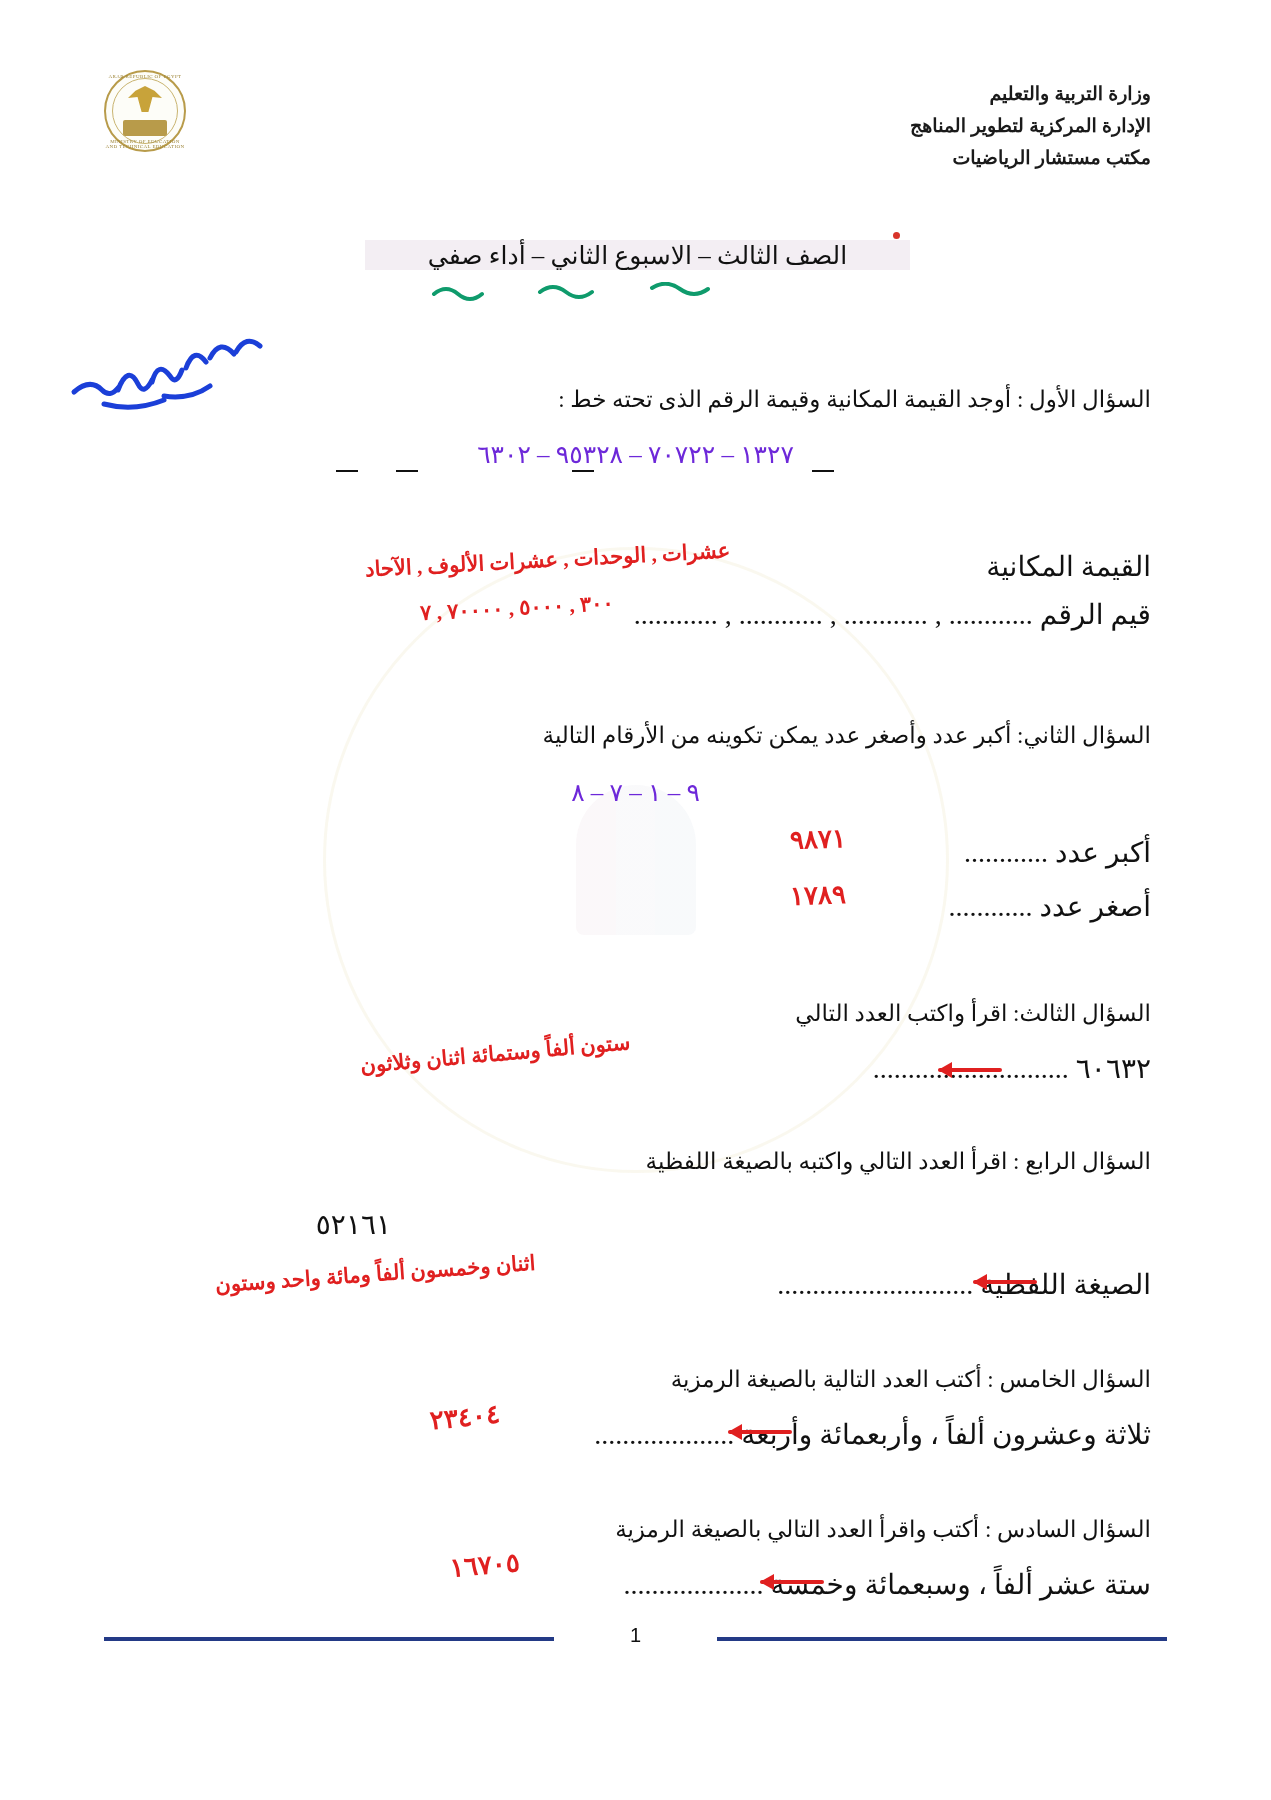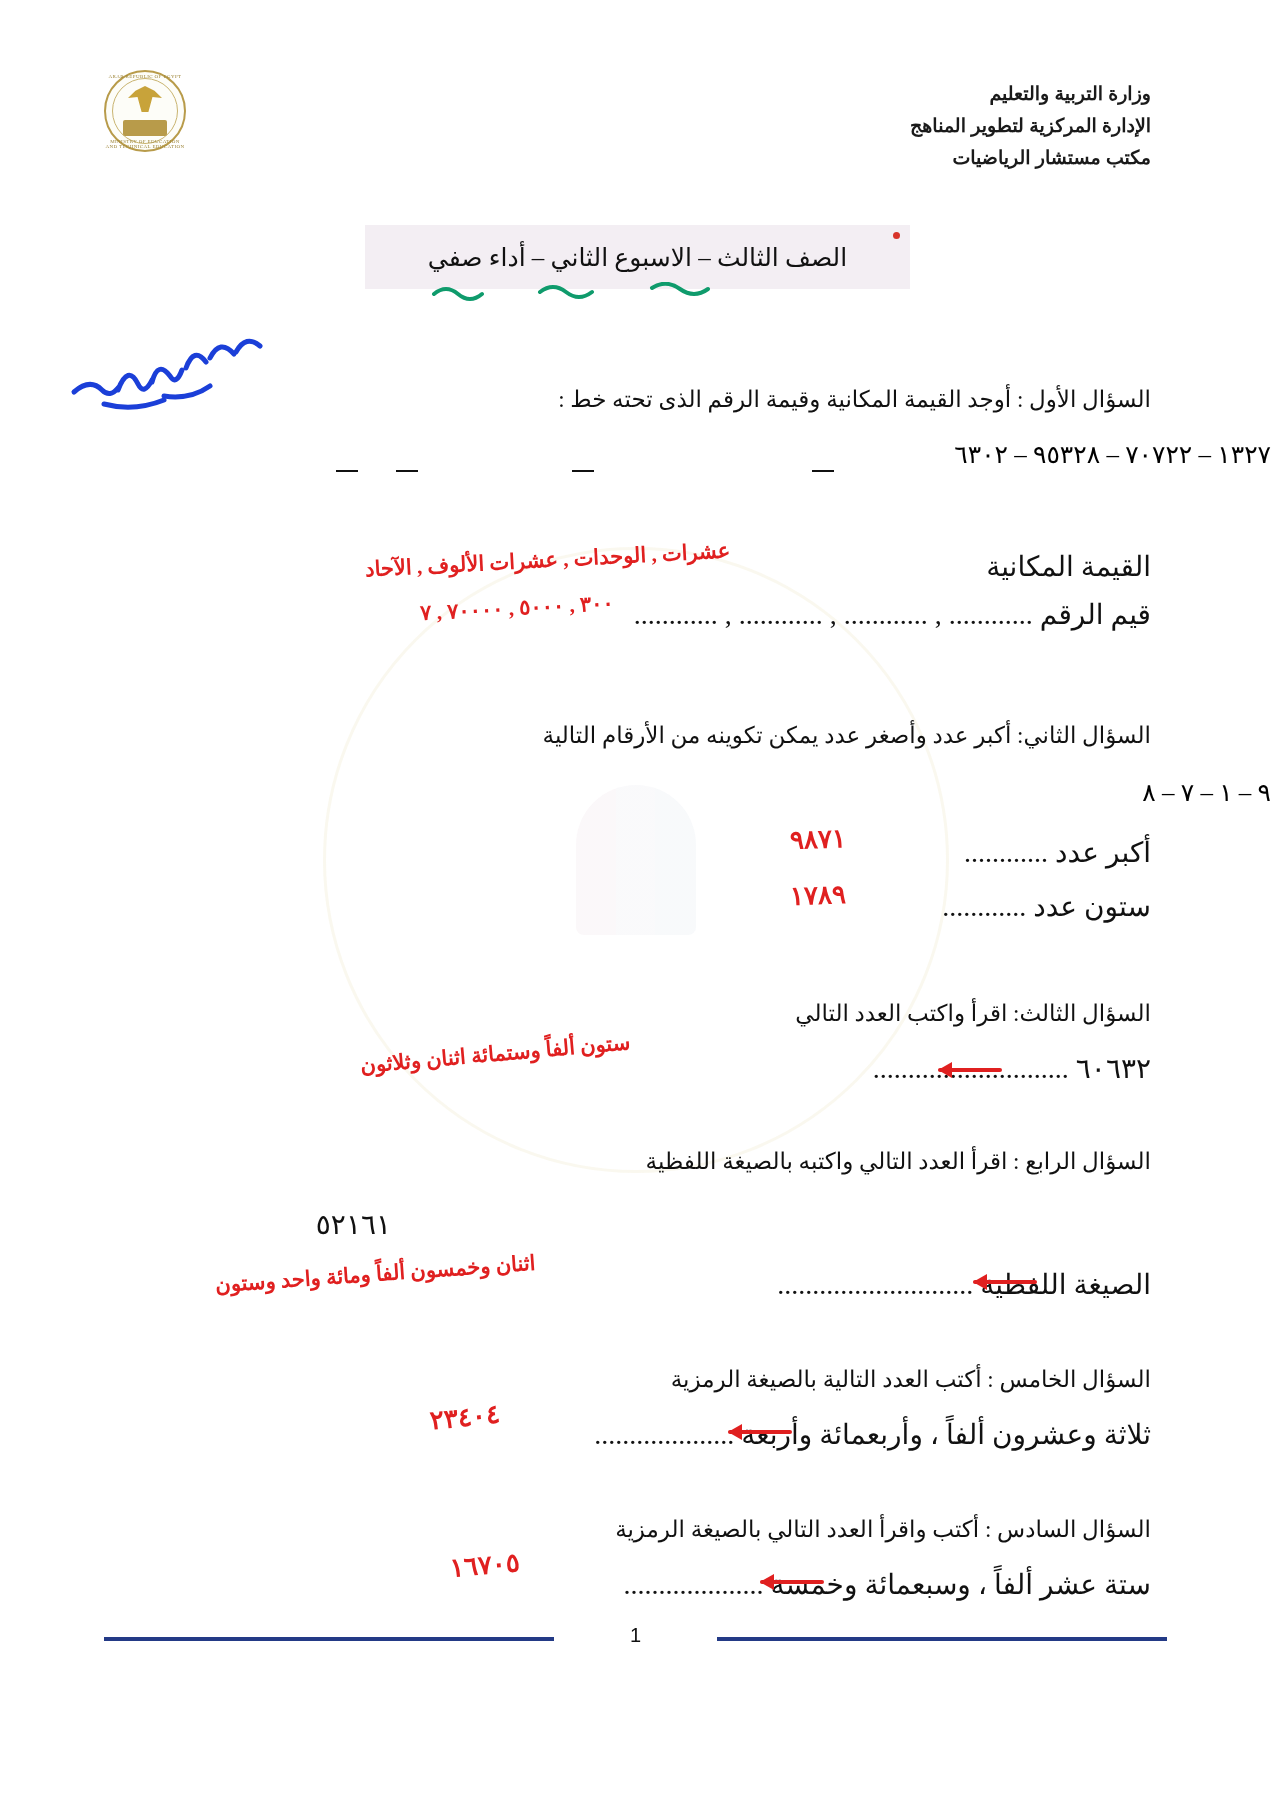--- a/index.html
+++ b/index.html
@@ -103,23 +103,23 @@
     font-weight: bold;
     font-size: 19px;
     line-height: 32px;
     color: #1a1a1a;
   }
 
   
   .title-banner {
     position: absolute;
     left: 365px;
-    top: 225px;
+    top: 240px;
     width: 545px;
-    height: 64px;
+    height: 30px;
     background: #f3eef3;
     display: flex;
     align-items: center;
     justify-content: center;
   }
   .title-banner span {
     font-size: 25px;
     font-weight: normal;
     color: #111;
   }
@@ -156,24 +156,24 @@
     position: absolute;
     right: 120px;
     text-align: right;
     font-size: 23px;
     color: #111;
     white-space: nowrap;
   }
   .center-line {
     position: absolute;
     left: 0; right: 0;
-    text-align: right;
+    text-align: center;
     font-size: 25px;
     letter-spacing: 2px;
-    color: #000000;
+    color: #6d28d9;
   }
 
   .label-right {
     position: absolute;
     right: 120px;
     font-size: 28px;
     color: #111;
     white-space: nowrap;
   }
   .dots {
@@ -281,21 +281,21 @@
   <span class="dots">............ , ............ , ............ , ............</span>
 </div>
 
 <div class="q" style="top:722px;">السؤال الثاني: أكبر عدد وأصغر عدد يمكن تكوينه من الأرقام التالية</div>
 <div class="center-line" style="top:778px;">٩  –  ١  –  ٧  –  ٨</div>
 <div class="label-right" style="top:836px;">
   <span>أكبر عدد</span>
   <span class="dots">............</span>
 </div>
 <div class="label-right" style="top:890px;">
-  <span>ستون عدد</span>
+  <span>أصغر عدد</span>
   <span class="dots">............</span>
 </div>
 
 <div class="q" style="top:1000px;">السؤال الثالث: اقرأ واكتب العدد التالي</div>
 <div class="label-right" style="top:1052px;">
   <span>٦٠٦٣٢</span>
   <span class="dots">............................</span>
 </div>
 
 <div class="q" style="top:1148px;font-family:Liberation Serif, serif;">السؤال الرابع : اقرأ العدد التالي واكتبه بالصيغة اللفظية</div>

